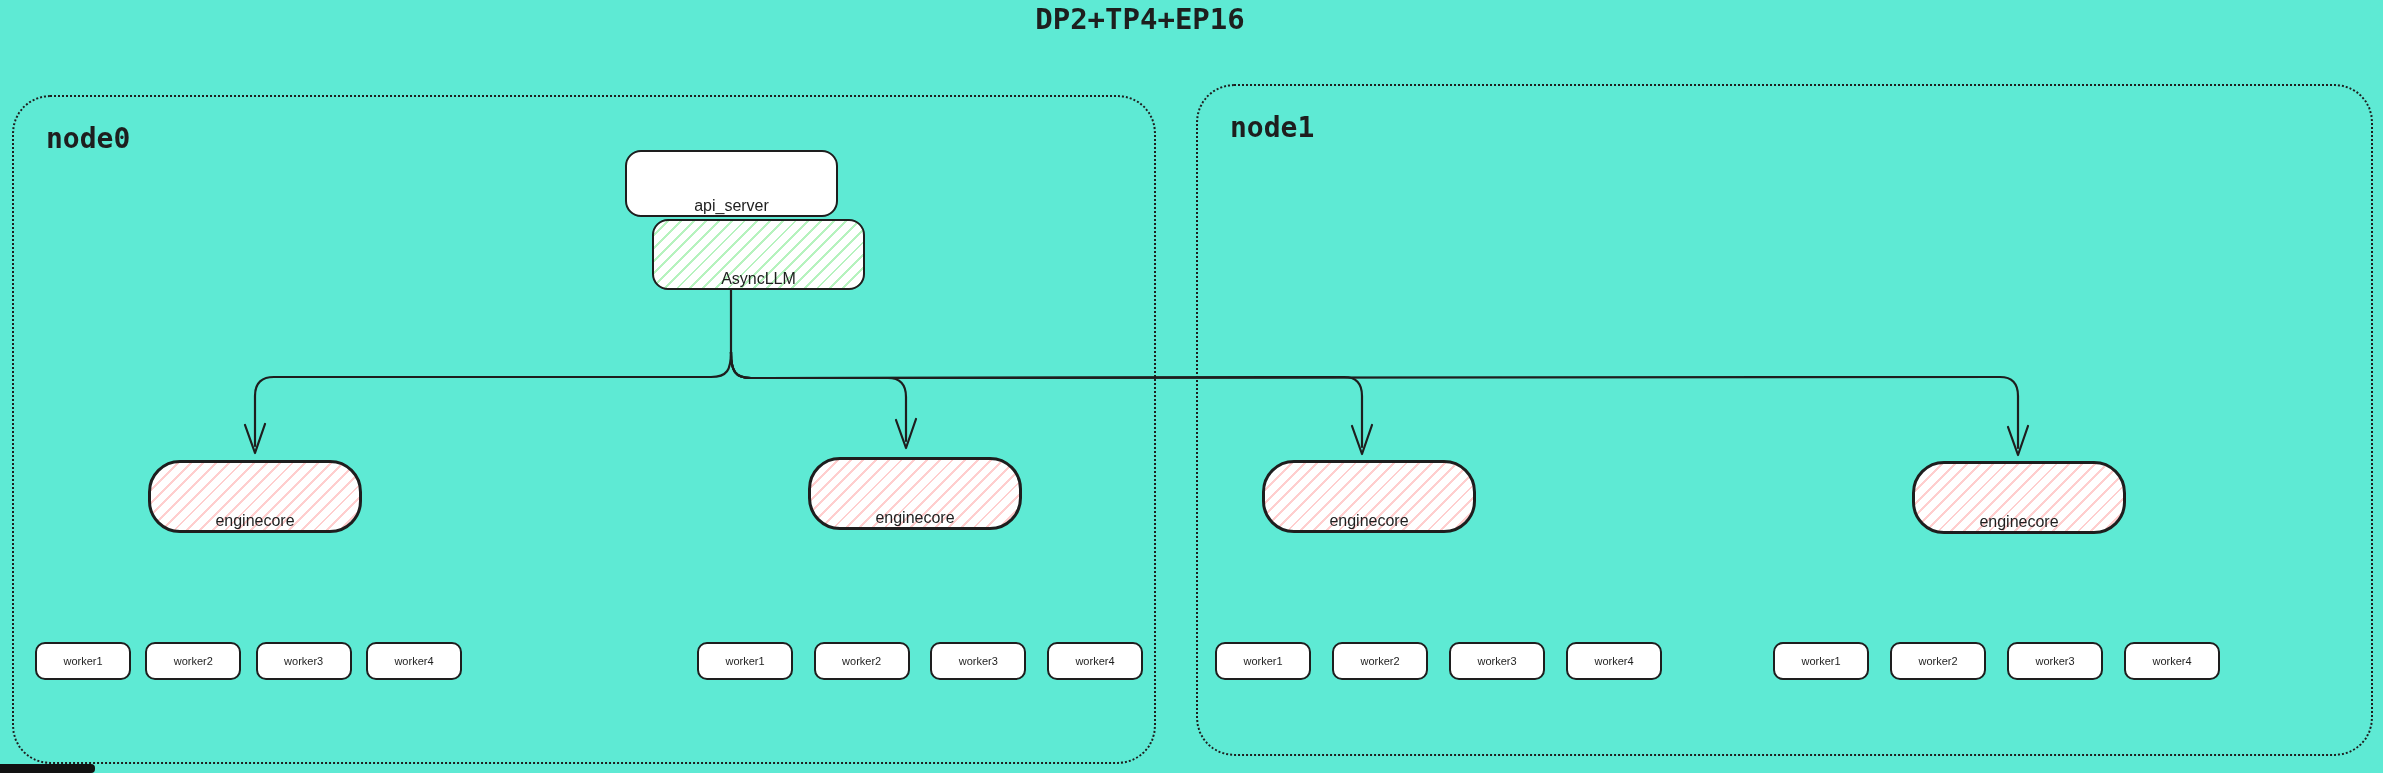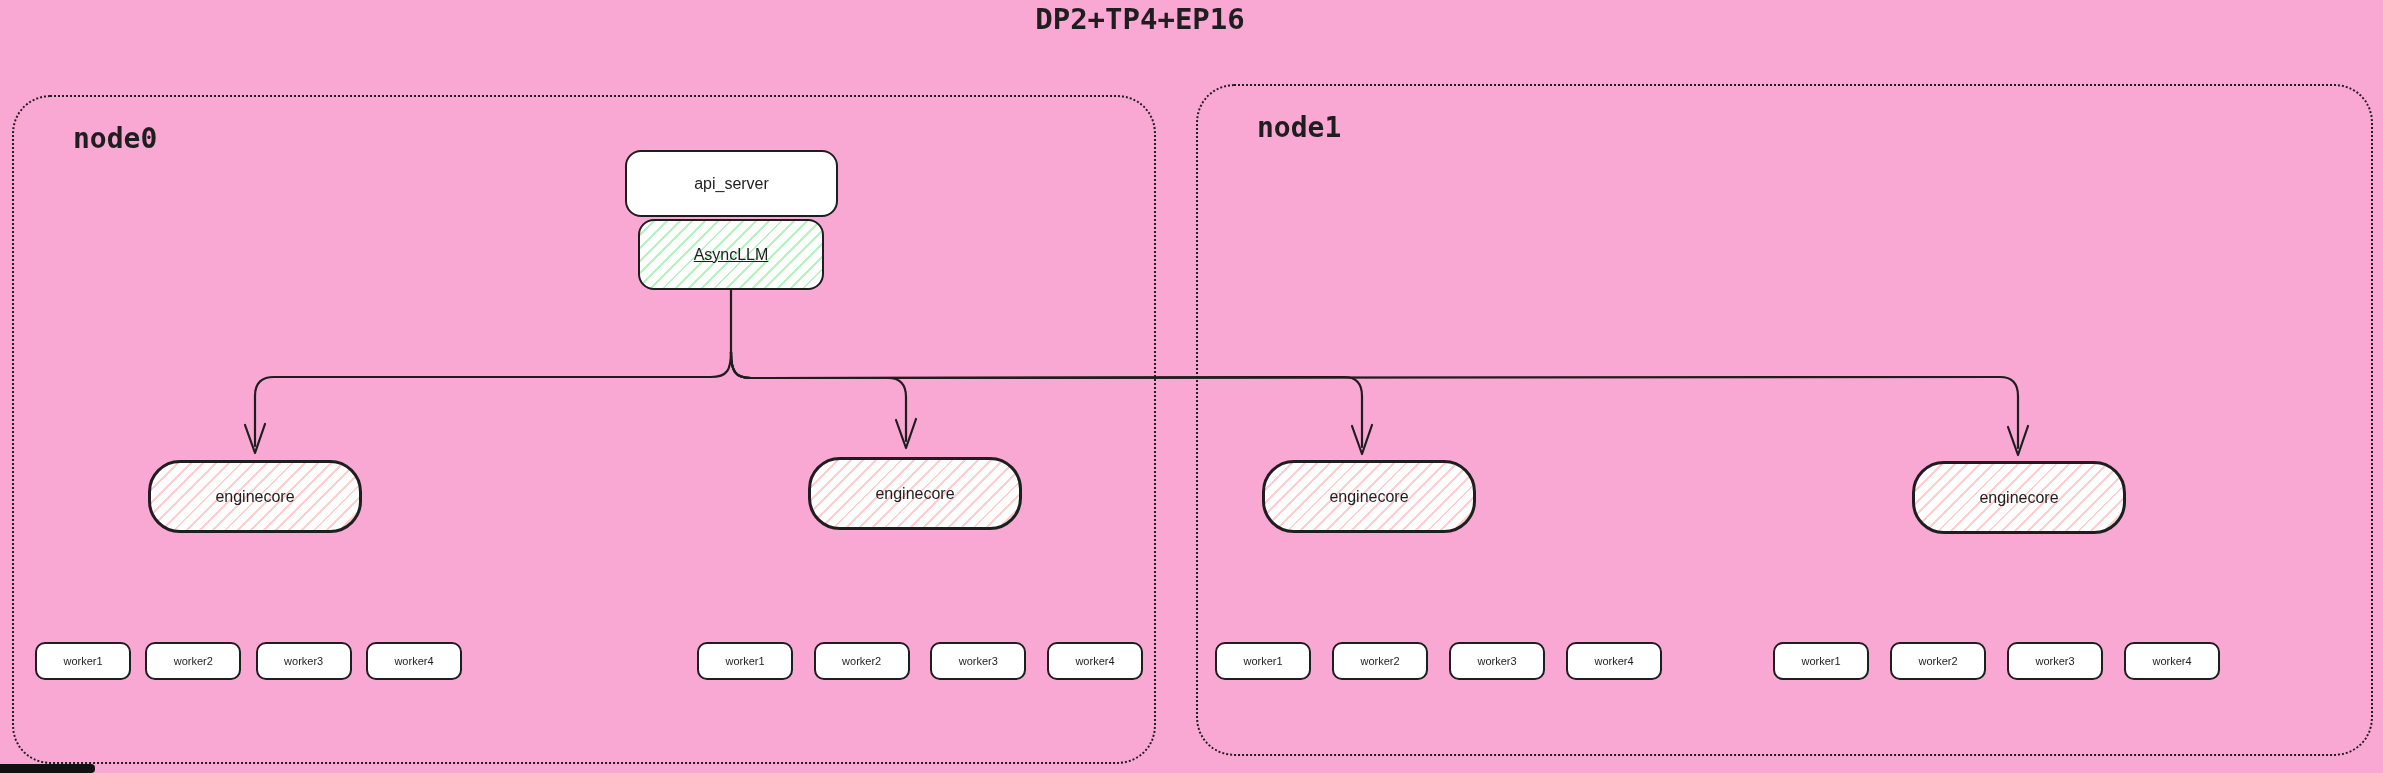--- a/index.html
+++ b/index.html
@@ -1,20 +1,20 @@
 <!DOCTYPE html>
 <html><head>
 <meta charset="utf-8">
 <style>
   html, body { margin: 0; padding: 0; background: #ffffff; }
   .canvas {
     position: relative;
     width: 2383px;
     height: 773px;
-    background: #f9a8d4;
+    background: #5eead4;
     overflow: hidden;
     font-family: "Liberation Sans", sans-serif;
     color: #1e1e1e;
   }
   .title {
     position: absolute;
     left: 1015px; top: 2px; width: 250px;
     font-family: "DejaVu Sans Mono", monospace;
     font-weight: 700;
     font-size: 29px;
@@ -31,42 +31,40 @@
   }
   .node-container.node0 { left: 12px; top: 95px; width: 1140px; height: 665px; }
   .node-container.node1 { left: 1196px; top: 84px; width: 1173px; height: 668px; }
   .node-label {
     position: absolute;
     left: 32px; top: 25px;
     font-family: "DejaVu Sans Mono", monospace;
     font-weight: 700;
     font-size: 28px;
     color: #1e1e1e;
-    margin-left: 27px;
   }
   .shape {
     position: absolute;
     box-sizing: border-box;
     border: 2.5px solid #1e1e1e;
     background: #ffffff;
     display: flex;
-    align-items: center;
+    align-items: flex-end;
     justify-content: center;
     font-size: 16px;
     color: #1e1e1e;
   }
   .stack-box { border-radius: 16px; border-width: 2.5px; }
   .api-server { left: 625px; top: 150px; width: 213px; height: 67px; }
   .async-llm {
-    left: 638px; top: 219px; width: 186px; height: 71px;
+    left: 652px; top: 219px; width: 213px; height: 71px;
     background-image: repeating-linear-gradient(
       135deg,
       rgba(178, 242, 187, 0.95) 0px, rgba(178, 242, 187, 0.95) 2px,
       transparent 2px, transparent 9px);
-    text-decoration: underline;
   }
   .enginecore {
     width: 214px; height: 73px;
     border-radius: 32px;
     border-width: 3px;
     background-image: repeating-linear-gradient(
       135deg,
       rgba(255, 201, 201, 0.9) 0px, rgba(255, 201, 201, 0.9) 2px,
       transparent 2px, transparent 9px);
   }

